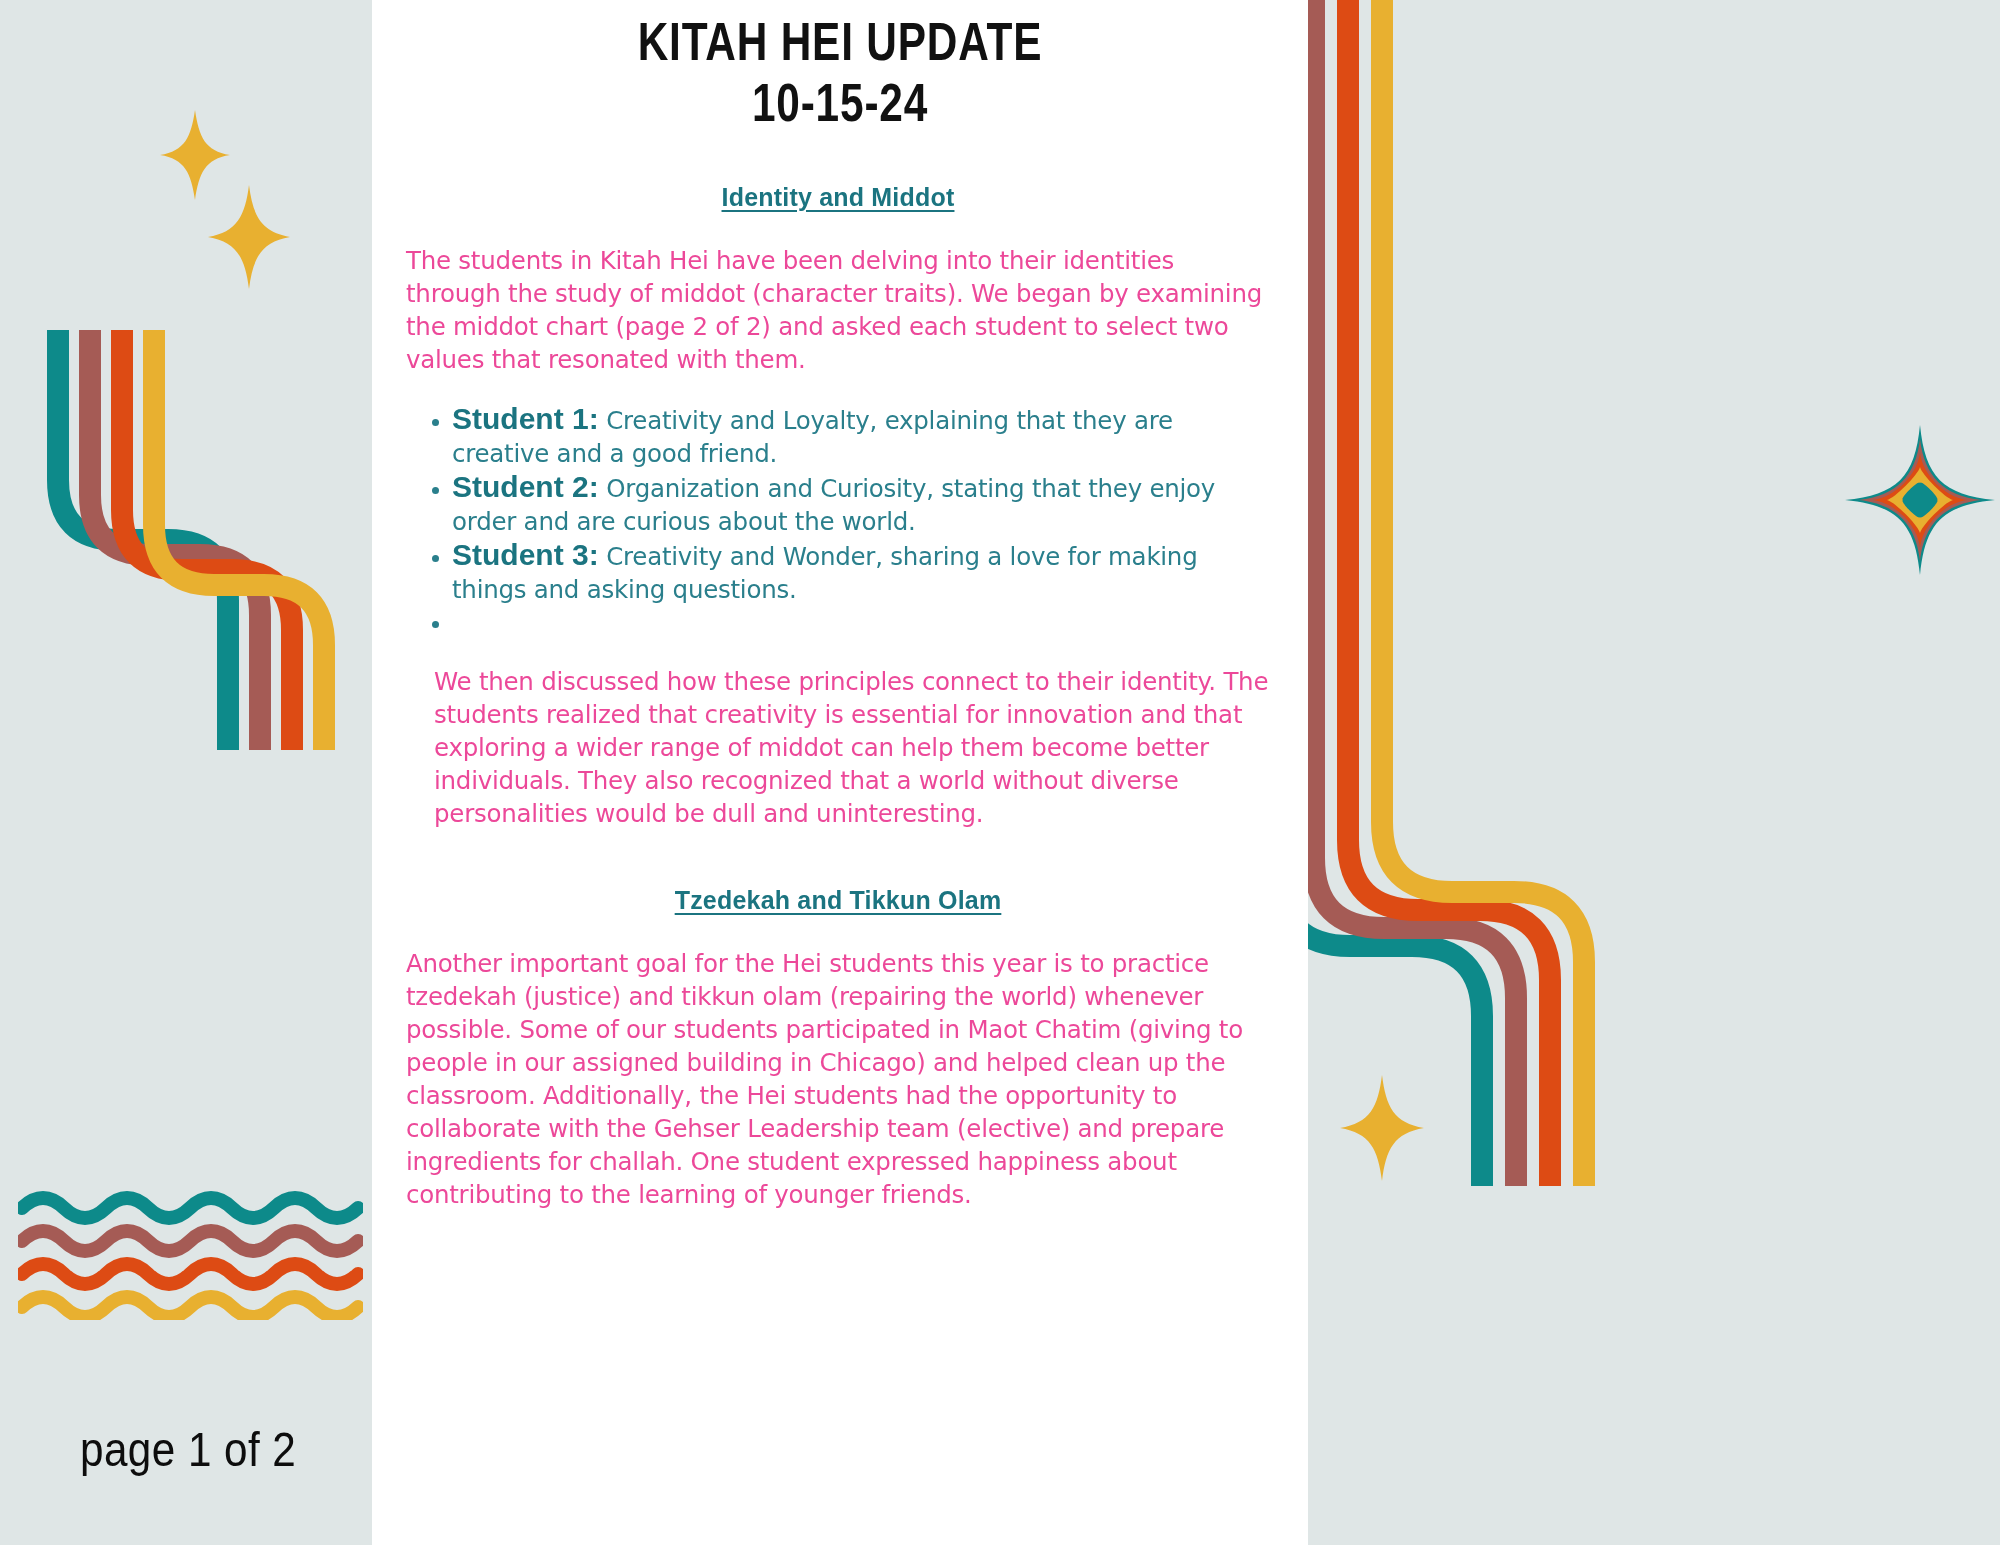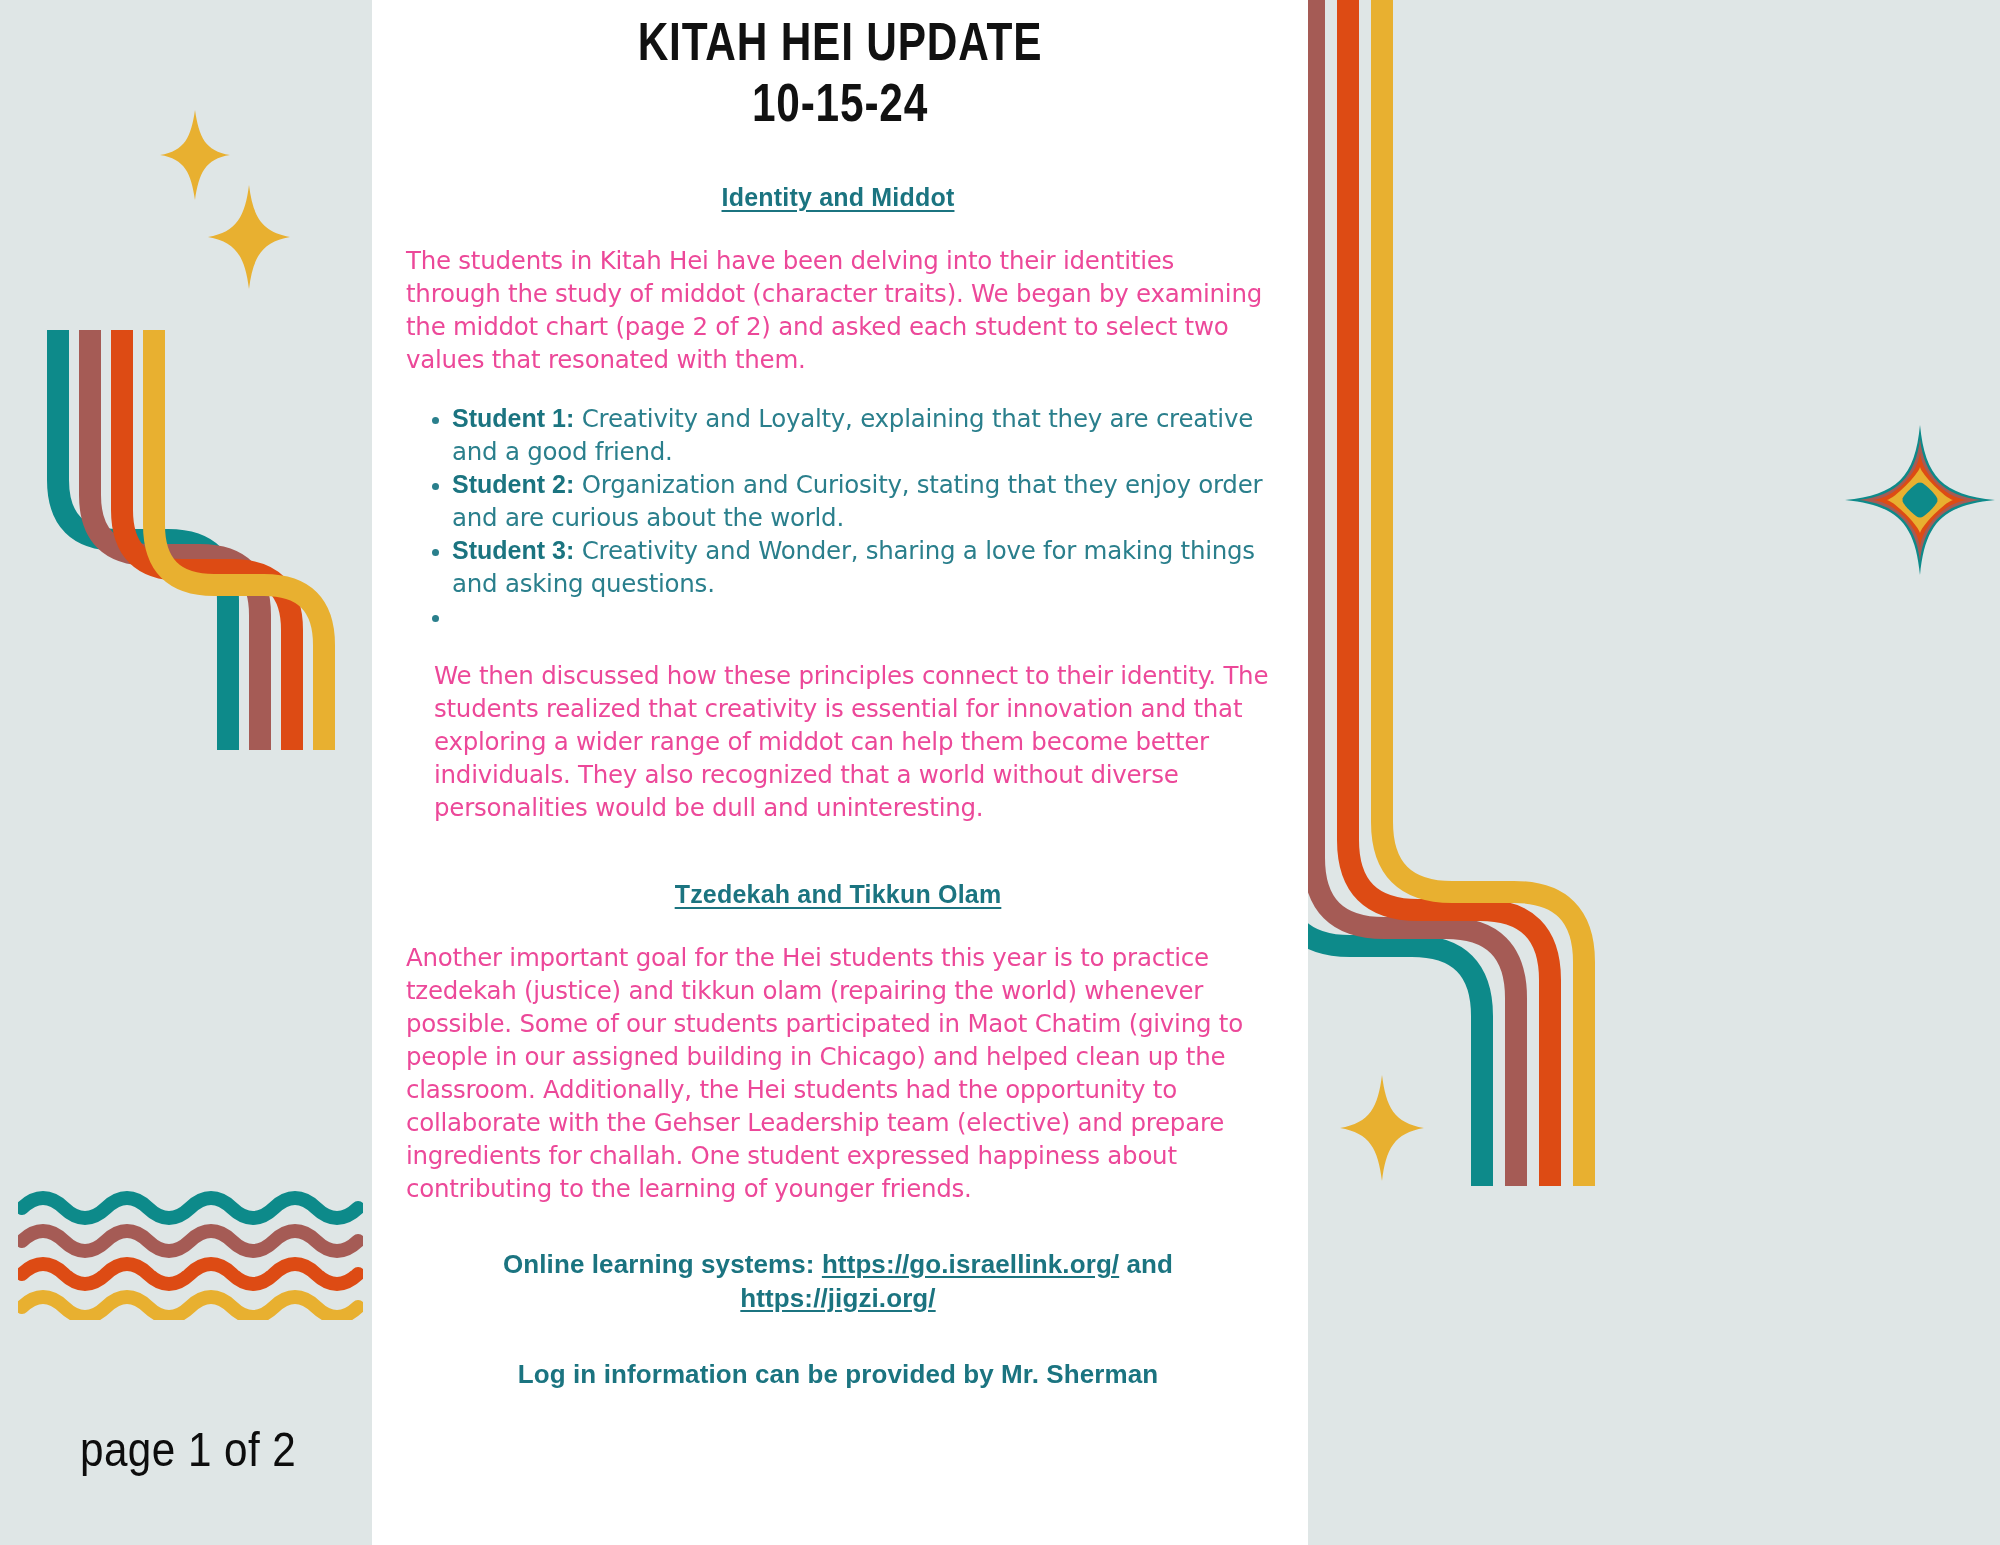--- a/index.html
+++ b/index.html
@@ -82,21 +82,21 @@
     line-height:33px;
     font-family:"DejaVu Sans", sans-serif;
     letter-spacing:-0.25px;
     margin:0;
   }
   ul.student-list li::marker{font-size:22px;}
   ul.student-list li b{
     font-family:"Liberation Sans Narrow","Liberation Sans",sans-serif;
     font-weight:700;
     color:#1b7480;
-    font-size:25px;
+    font-size:30px;
     letter-spacing:0;
   }
   li.blank-bullet{min-height:33px;}
 
   .footer-lines{margin-top:42px;text-align:center;}
   .footer-line{
     color:#1b7480;
     font-family:"Liberation Sans Narrow","Liberation Sans",sans-serif;
     font-weight:700;
     font-size:26px;
@@ -204,25 +204,16 @@
         <li><b>Student 3:</b><span> Creativity and Wonder, sharing a love for making things and asking questions.</span></li>
         <li class="blank-bullet"><span></span></li>
       </ul>
 
       <p class="body-text tight">We then discussed how these principles connect to their identity. The students realized that creativity is essential for innovation and that exploring a wider range of middot can help them become better individuals. They also recognized that a world without diverse personalities would be dull and uninteresting.</p>
 
       <div class="section-heading second"> Tzedekah and Tikkun Olam</div>
 
       <p class="body-text">Another important goal for the Hei students this year is to practice tzedekah (justice) and tikkun olam (repairing the world) whenever possible. Some of our students participated in Maot Chatim (giving to people in our assigned building in Chicago) and helped clean up the classroom. Additionally, the Hei students had the opportunity to collaborate with the Gehser Leadership team (elective) and prepare ingredients for challah. One student expressed happiness about contributing to the learning of younger friends.</p>
 
-      <div class="footer-lines">
-        <div class="footer-line">
-          <span>Online learning systems:</span>
-          <span class="lnk">https://go.israellink.org/</span>
-          <span>and</span>
-          <span class="lnk">https://jigzi.org/</span>
-        </div>
-        <div class="footer-line second">Log in information can be provided by Mr. Sherman</div>
-      </div>
 
     </div>
   </div>
 </div>
 
 </body></html>

